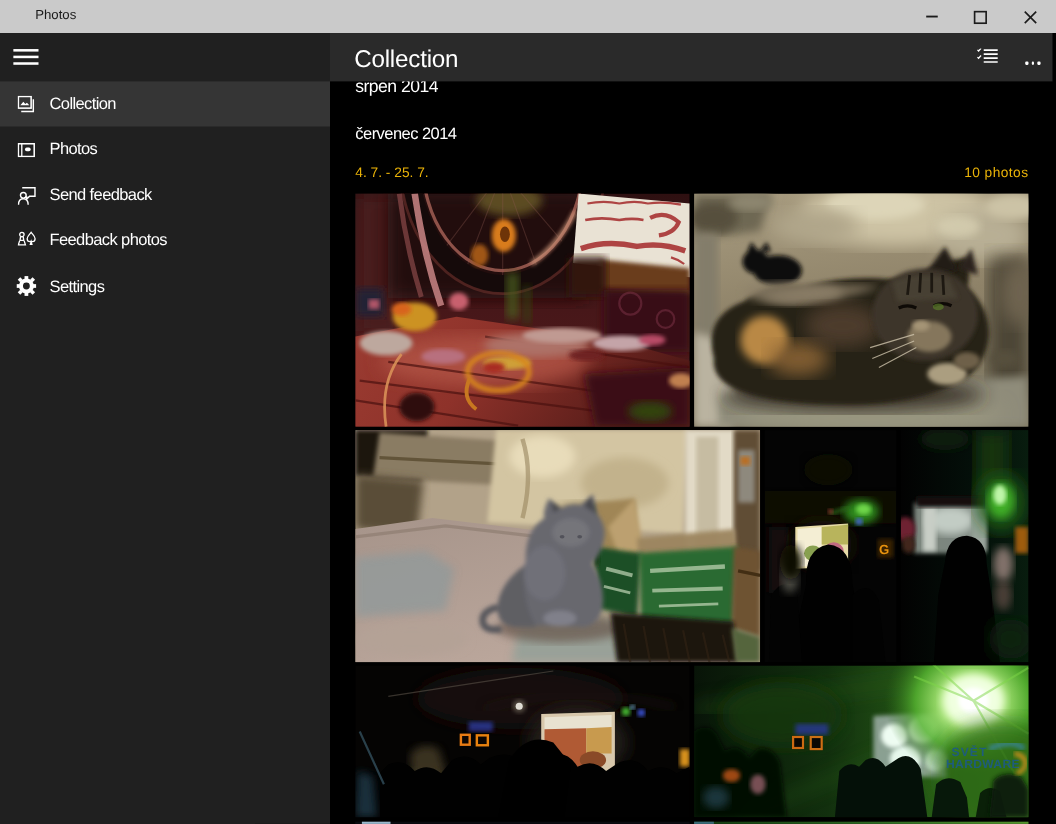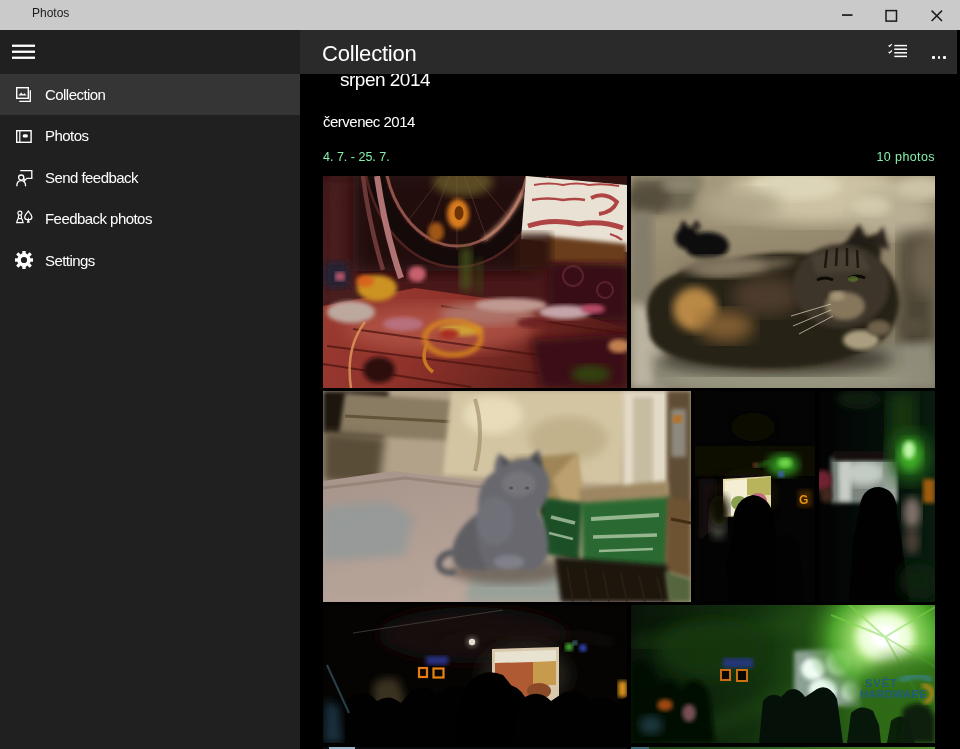--- a/index.html
+++ b/index.html
@@ -11,26 +11,26 @@
   #titletext{left:13px;top:5.5px;font-size:12px;color:#1b1b1b;letter-spacing:0px;margin-left:19px;}
   
   #sidebar{left:0;top:30px;width:300px;height:719px;background:#202020;}
   #navsel{left:0;top:74px;width:300px;height:41.4px;background:#353535;}
   .navitem{left:45px;width:240px;height:42px;color:#fff;font-size:15px;letter-spacing:-0.55px;line-height:41.4px;}
   
   #chead{left:300px;top:30px;width:657px;height:44px;background:#2a2a2a;}
   #cheadtitle{left:322px;top:43px;font-size:22px;letter-spacing:-0.2px;color:#fff;line-height:22px;}
   
   .white{color:#fff;}
-  .gray{color:#86efac;}
+  .gray{color:#eab308;}
 </style>
 </head>
 <body>
 
-  <div class="abs white" style="left:340px;top:67.5px;font-size:19px;letter-spacing:-0.5px;line-height:24px;">srpen 2014</div>
+  <div class="abs white" style="left:323px;top:67.5px;font-size:16px;letter-spacing:-0.5px;line-height:24px;">srpen 2014</div>
   <div class="abs white" style="left:323px;top:109.5px;font-size:15px;letter-spacing:-0.5px;line-height:24px;">červenec 2014</div>
   <div class="abs gray" style="left:323px;top:148.5px;font-size:12.5px;line-height:16px;">4. 7. - 25. 7.</div>
   <div class="abs gray" style="left:735px;top:148.5px;width:200px;text-align:right;font-size:12.5px;letter-spacing:0.4px;line-height:16px;">10 photos</div>
 
   <svg id="ph1" class="abs" style="left:323px;top:176px;" width="304" height="212" viewBox="0 0 304 212">
     <defs>
       <filter id="b2">
         <feGaussianBlur stdDeviation="2"></feGaussianBlur>
       </filter>
       <filter id="b4">

